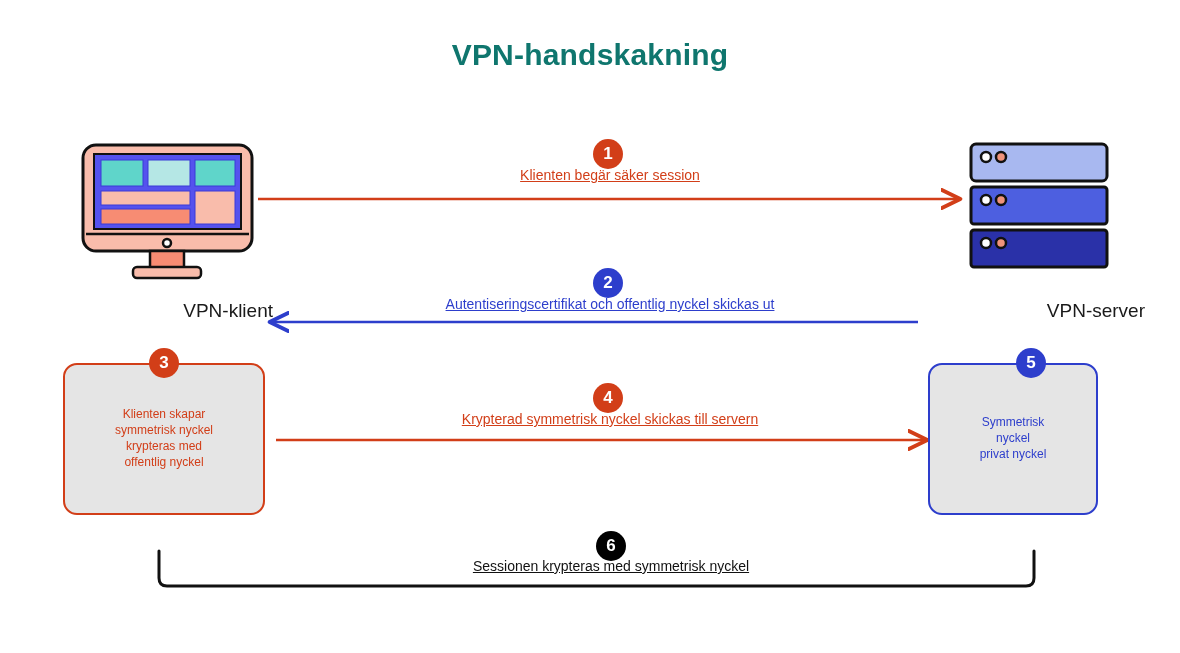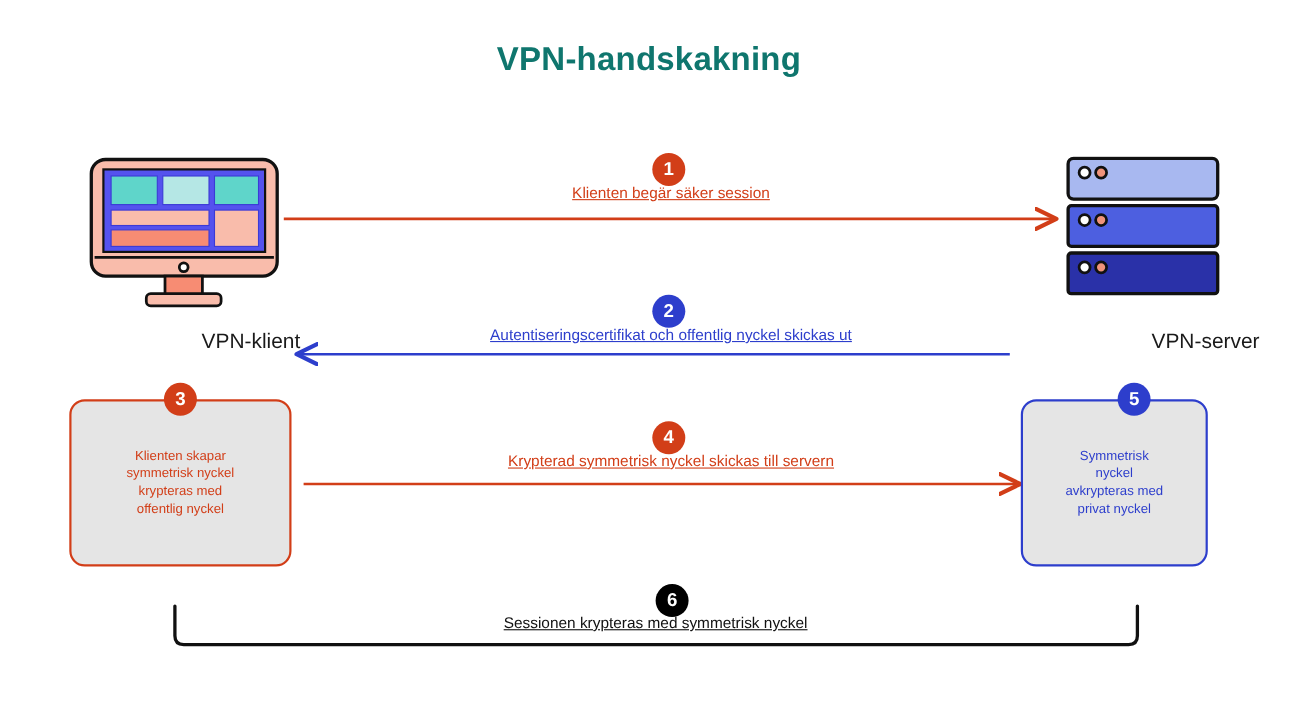--- a/index.html
+++ b/index.html
@@ -104,21 +104,21 @@
     white-space: nowrap;
     text-decoration: underline;
   }
   .flow-label.red  { color: #D23E18; }
   .flow-label.blue { color: #2D3ECC; }
   .flow-label.black{ color: #111111; }
 
   #flow-1 { left: 290px; top: 167px; width: 640px; }
   #flow-2 { left: 280px; top: 296px; width: 660px; }
   #flow-4 { left: 290px; top: 411px; width: 640px; }
-  #flow-6 { left: 196px; top: 558px; width: 800px; }
+  #flow-6 { left: 211px; top: 558px; width: 800px; }
 
   
   .process-box {
     position: absolute;
     box-sizing: border-box;
     border-radius: 14px;
     border: 2px solid;
     background: #e5e5e5;
     display: flex;
     align-items: center;
@@ -233,21 +233,20 @@
   </div>
   <div class="badge red" id="badge-3">3</div>
 
   <div class="badge red" id="badge-4">4</div>
   <div class="flow-label red" id="flow-4">Krypterad symmetrisk nyckel skickas till servern</div>
 
   <div class="process-box" id="box-5">
     <span>
       <span class="box-text">Symmetrisk</span>
       <span class="box-text">nyckel</span>
-      <span class="box-text">avkrypteras med</span>
       <span class="box-text">privat nyckel</span>
     </span>
   </div>
   <div class="badge blue" id="badge-5">5</div>
 
   <div class="badge black" id="badge-6">6</div>
   <div class="flow-label black" id="flow-6">Sessionen krypteras med symmetrisk nyckel</div>
 
 </div>
 

